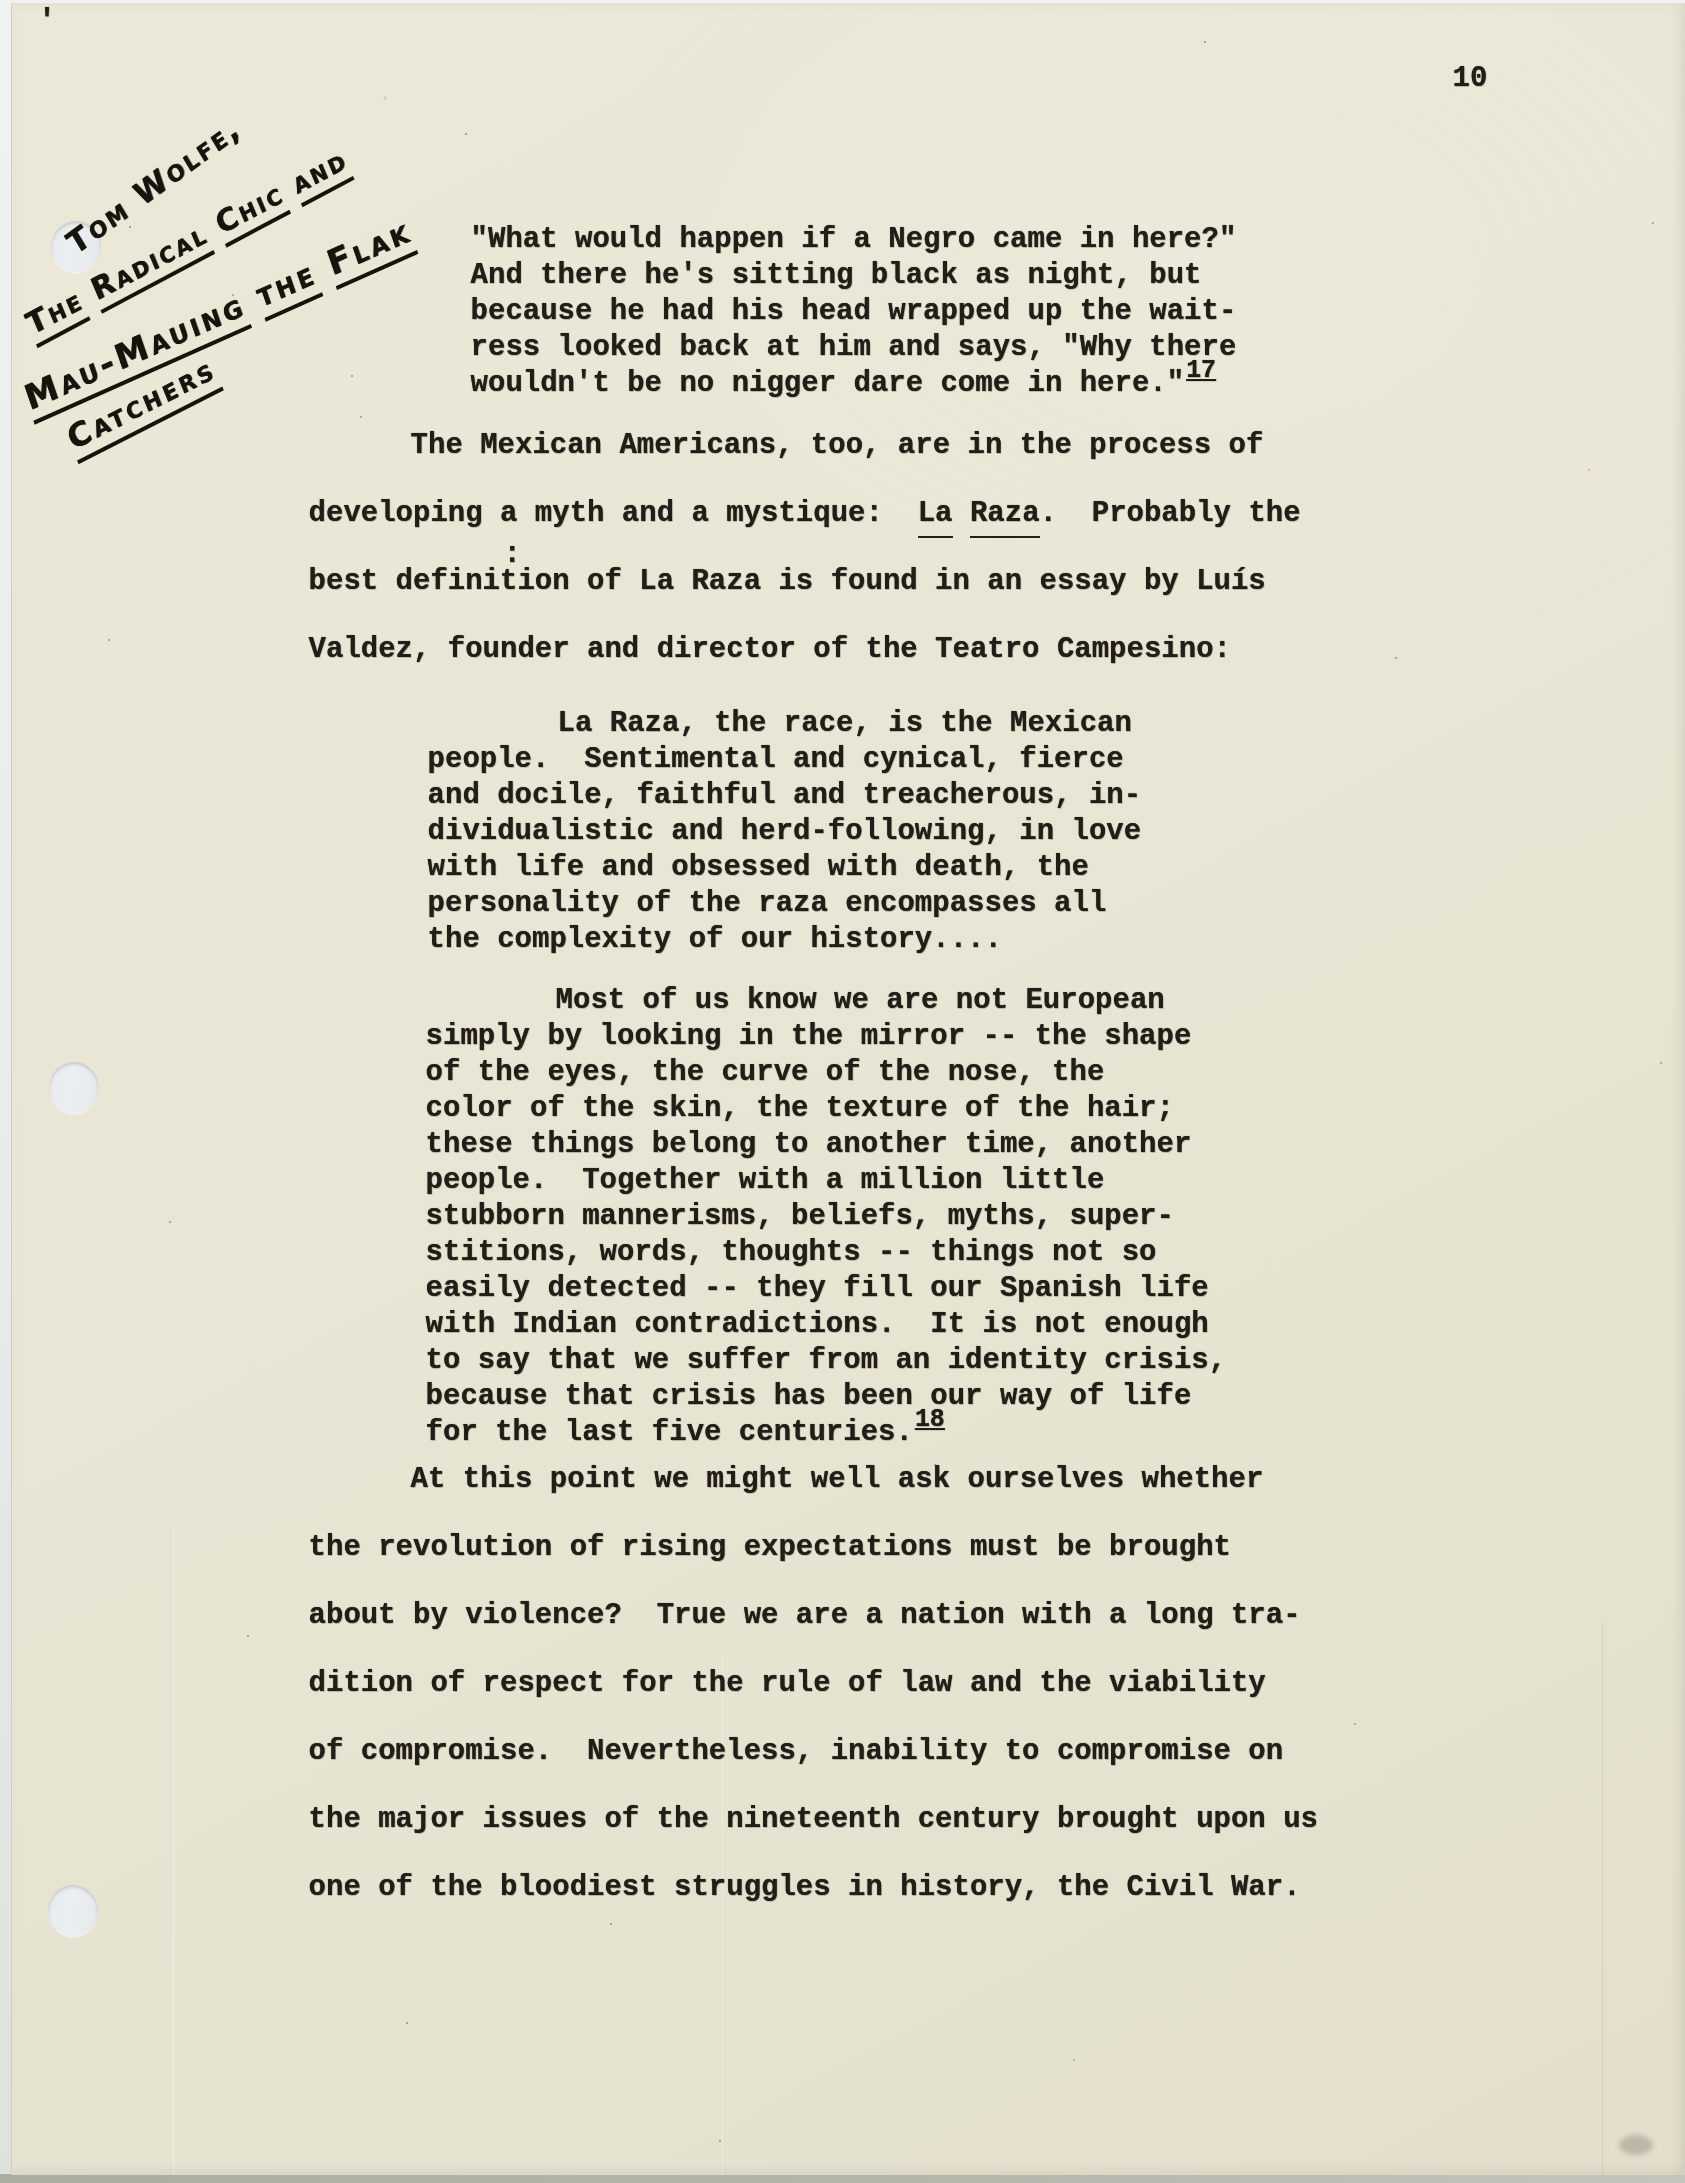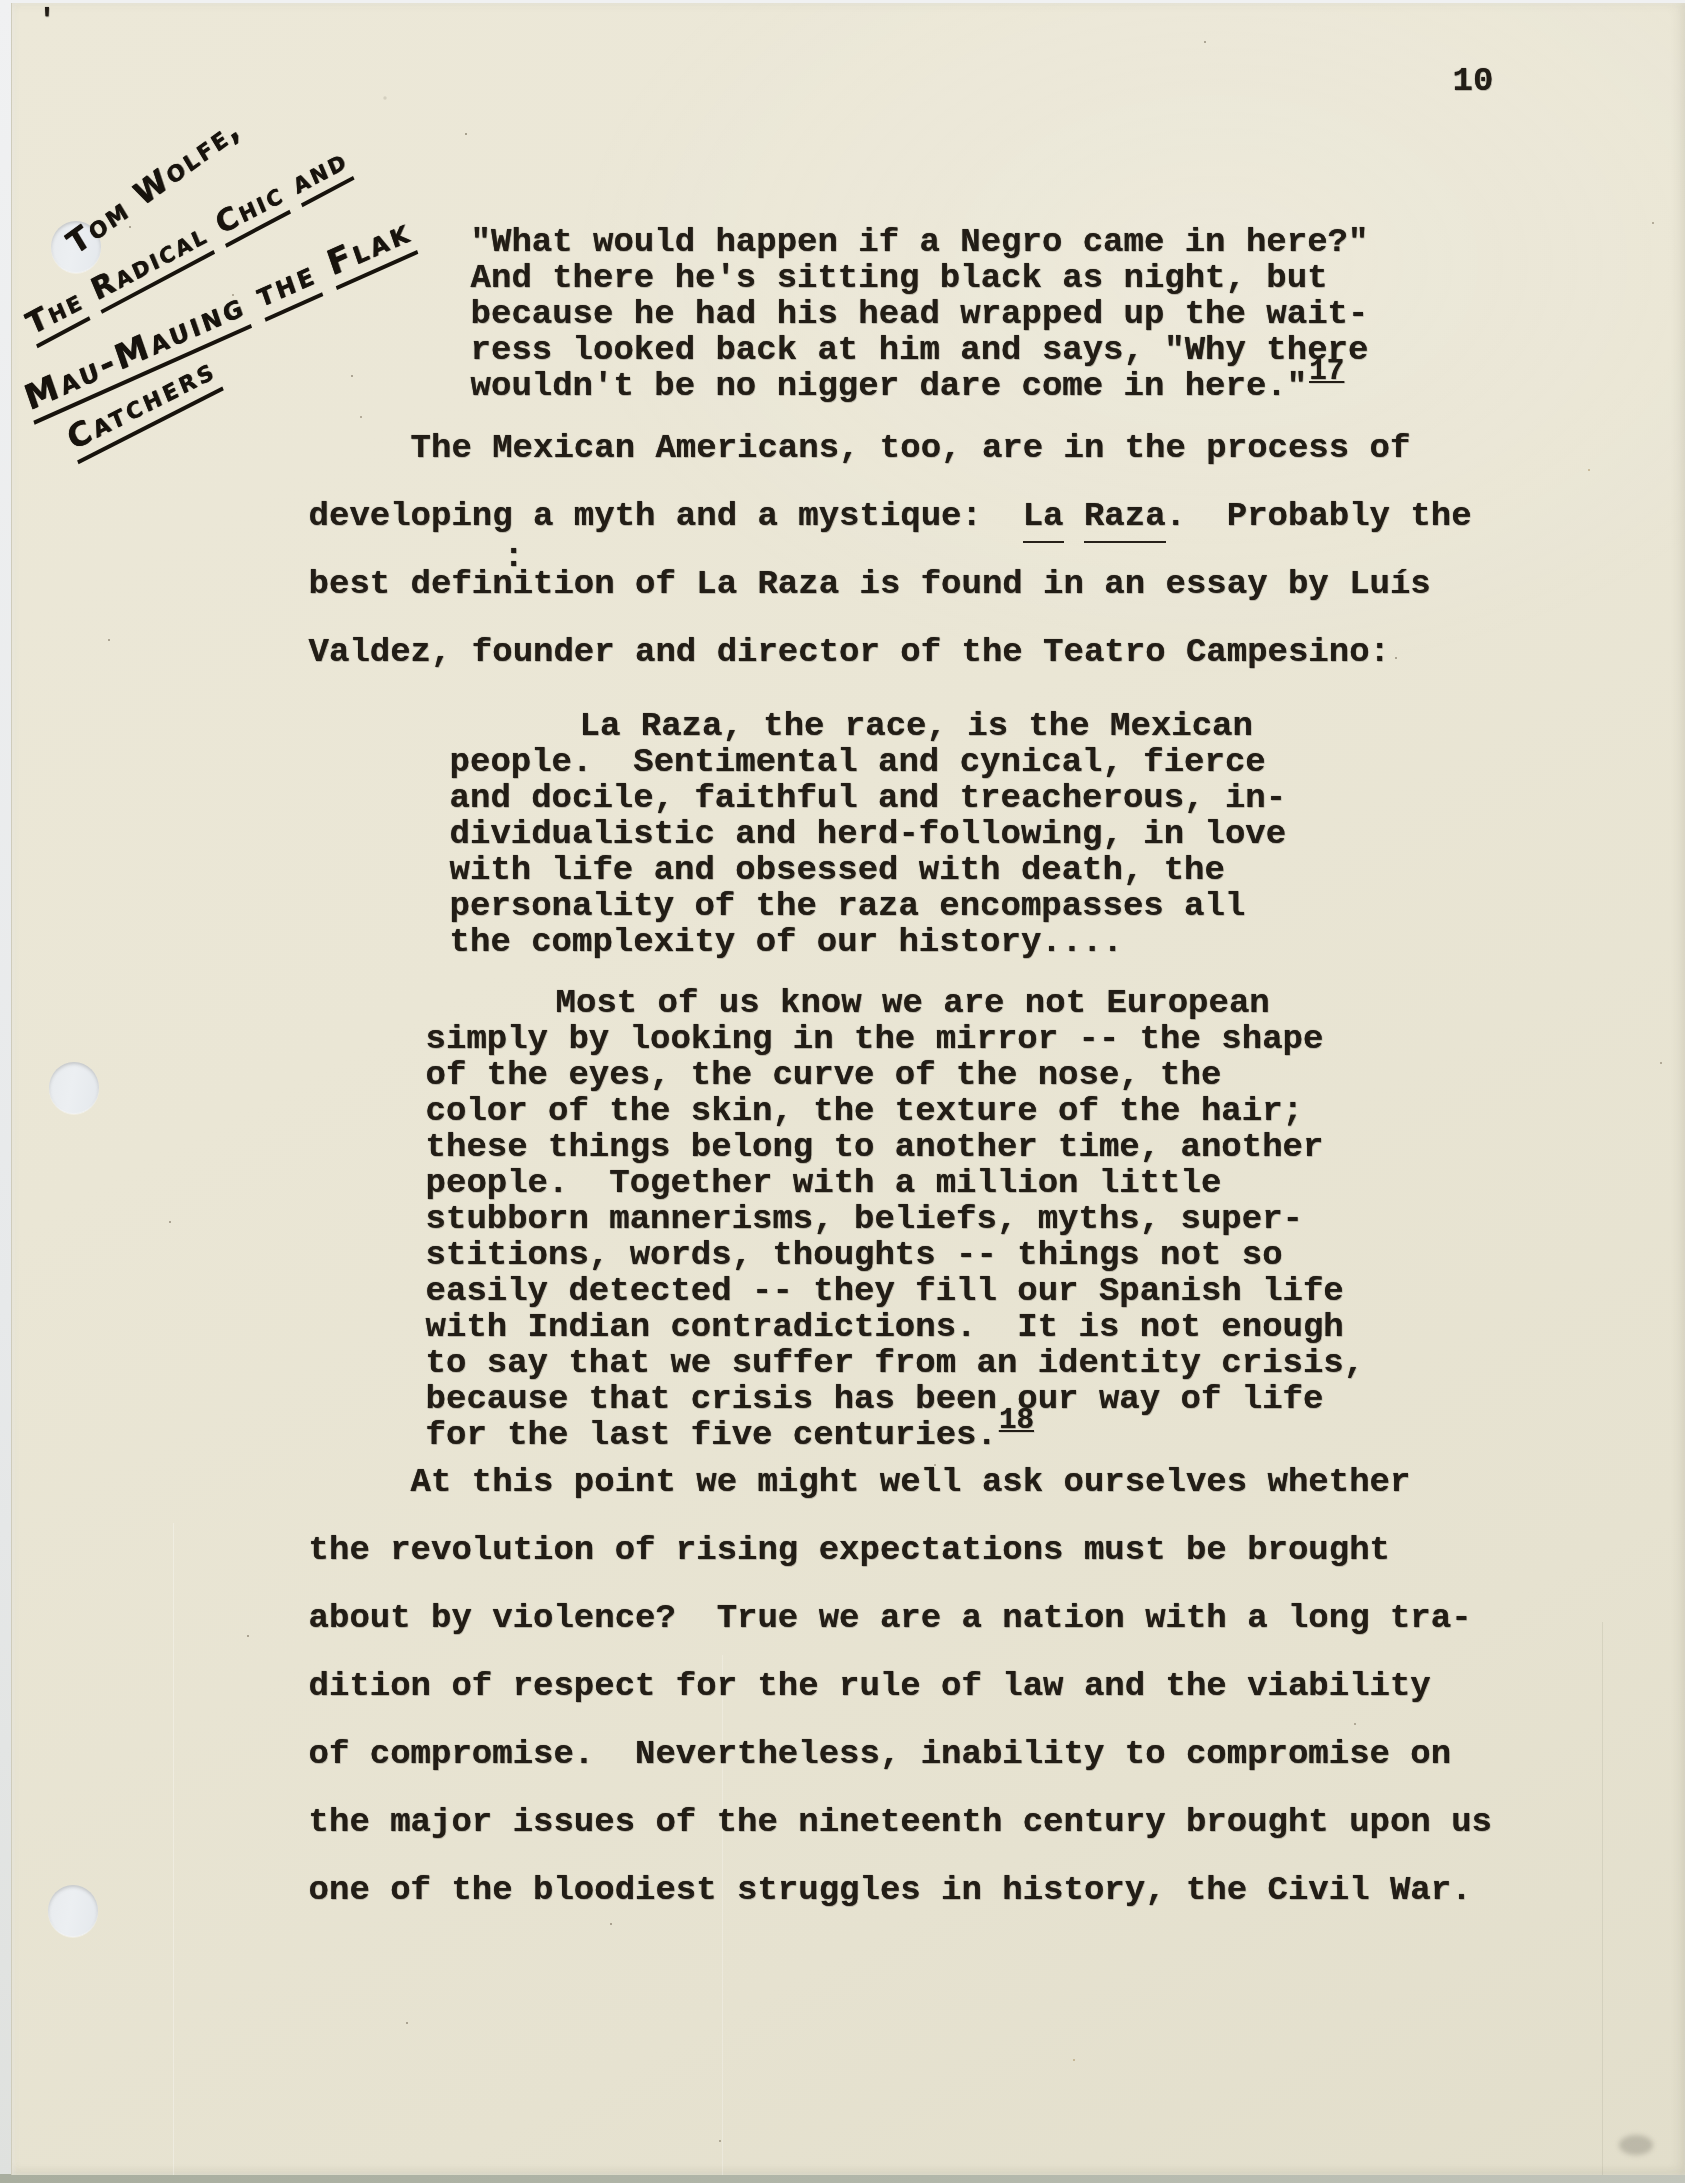--- a/index.html
+++ b/index.html
@@ -35,29 +35,29 @@
     box-shadow:inset 0 2px 3.3px rgba(60,60,55,0.22), inset 0 -0.7px 1.3px rgba(255,255,255,0.7), 0 0.7px 0.7px rgba(255,255,255,0.5);
   }
   .hole.h1{left:39px;top:218px;}
   .hole.h2{left:37px;top:1059px;}
   .hole.h3{left:36px;top:1882px;}
   
   .typed{
     position:absolute;
     font-family:"Liberation Mono","DejaVu Sans Mono",monospace;
     font-weight:700;
-    font-size:34px;
+    font-size:29px;
     color:#221d16;
     white-space:pre;
     text-shadow:0 0 0.9px rgba(34,29,22,0.85), 0.7px 0.7px 0 rgba(34,29,22,0.18);
   }
   .typed .line{white-space:pre;}
   .q1{left:459px;top:220px;}
   .q1 .line{height:36px;}
-  .q2{left:438px;top:704px;}
+  .q2{left:416px;top:704px;}
   .q2 .line{height:36px;}
   .q3{left:414px;top:981px;}
   .q3 .line{height:36px;}
   .para .line{height:68px;}
   .p1{left:297px;top:426px;}
   .p2{left:297px;top:1460px;}
   .q2 .line:first-child,.q3 .line:first-child{text-indent:130px;}
   .para .line:first-child{text-indent:102px;}
   .typed u{
     text-decoration:none;

